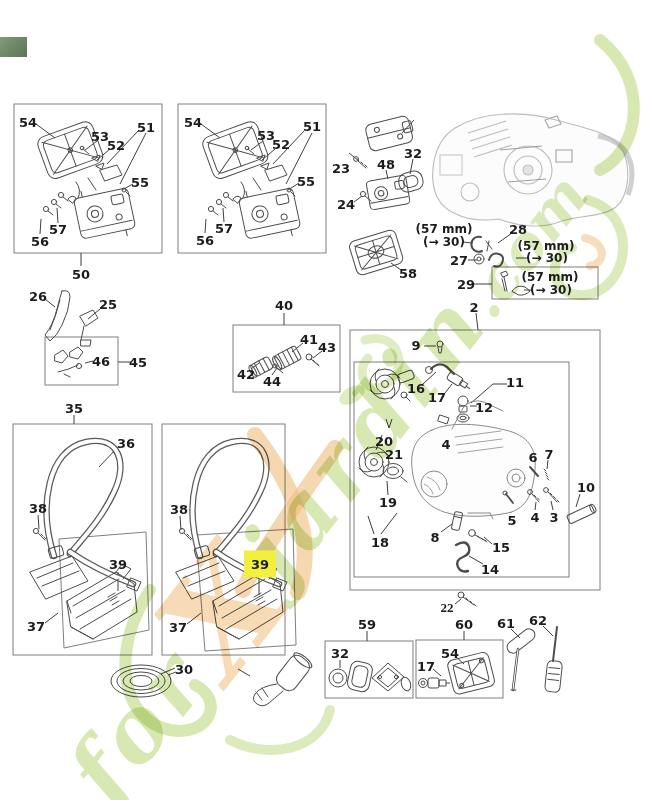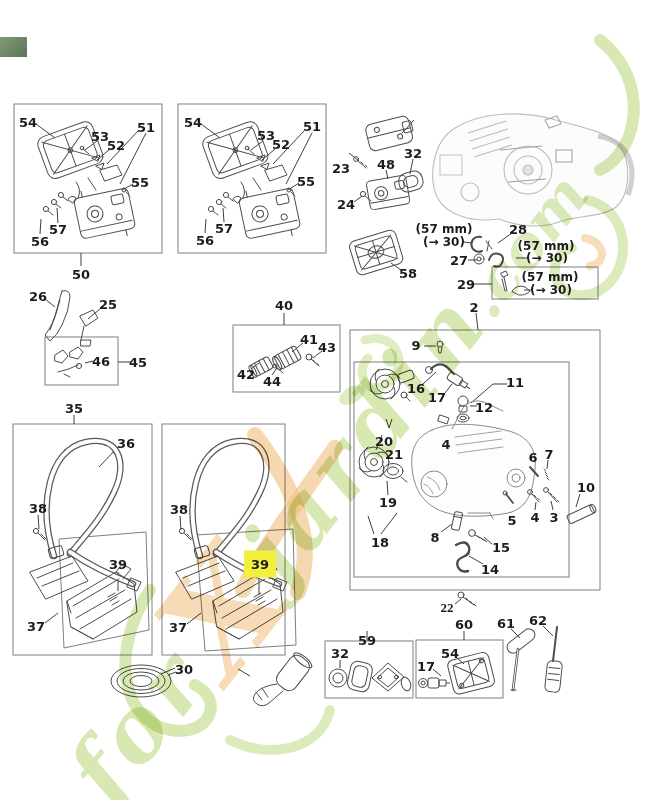--- a/index.html
+++ b/index.html
@@ -400,21 +400,21 @@
       <div class="lbl" style="left: 447px; top: 608px; font-family: Liberation Serif, serif;">22</div>
       <div class="lbl" style="left: 74px; top: 408px;">35</div>
       <div class="lbl" style="left: 126px; top: 443px;">36</div>
       <div class="lbl" style="left: 38px; top: 508px;">38</div>
       <div class="lbl" style="left: 118px; top: 564px;">39</div>
       <div class="lbl" style="left: 36px; top: 626px;">37</div>
       <div class="lbl" style="left: 179px; top: 509px;">38</div>
       <div class="lbl hl" style="left: 260px; top: 564px;">39</div>
       <div class="lbl" style="left: 178px; top: 627px;">37</div>
       <div class="lbl" style="left: 184px; top: 669px;">30</div>
-      <div class="lbl" style="left: 367px; top: 624px; margin-top: 16px;">59</div>
+      <div class="lbl" style="left: 367px; top: 624px;">59</div>
       <div class="lbl" style="left: 340px; top: 653px;">32</div>
       <div class="lbl" style="left: 464px; top: 624px;">60</div>
       <div class="lbl" style="left: 426px; top: 666px;">17</div>
       <div class="lbl" style="left: 450px; top: 653px;">54</div>
       <div class="lbl" style="left: 506px; top: 623px;">61</div>
       <div class="lbl" style="left: 538px; top: 620px;">62</div>
     </div>
 </div>
 
 </body></html>

